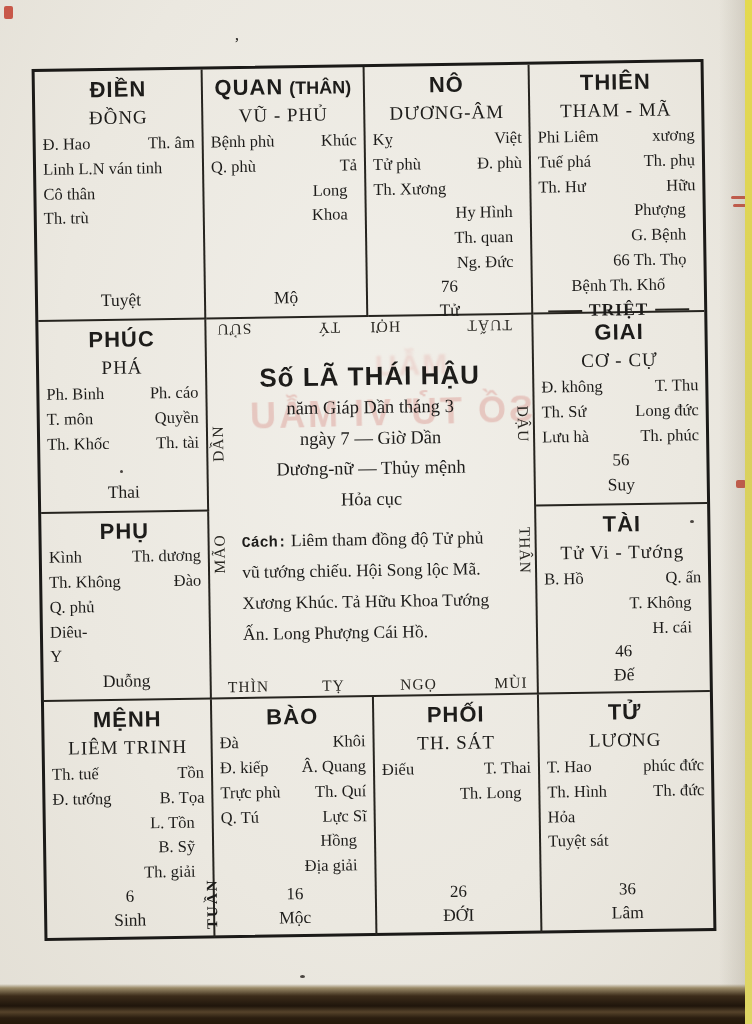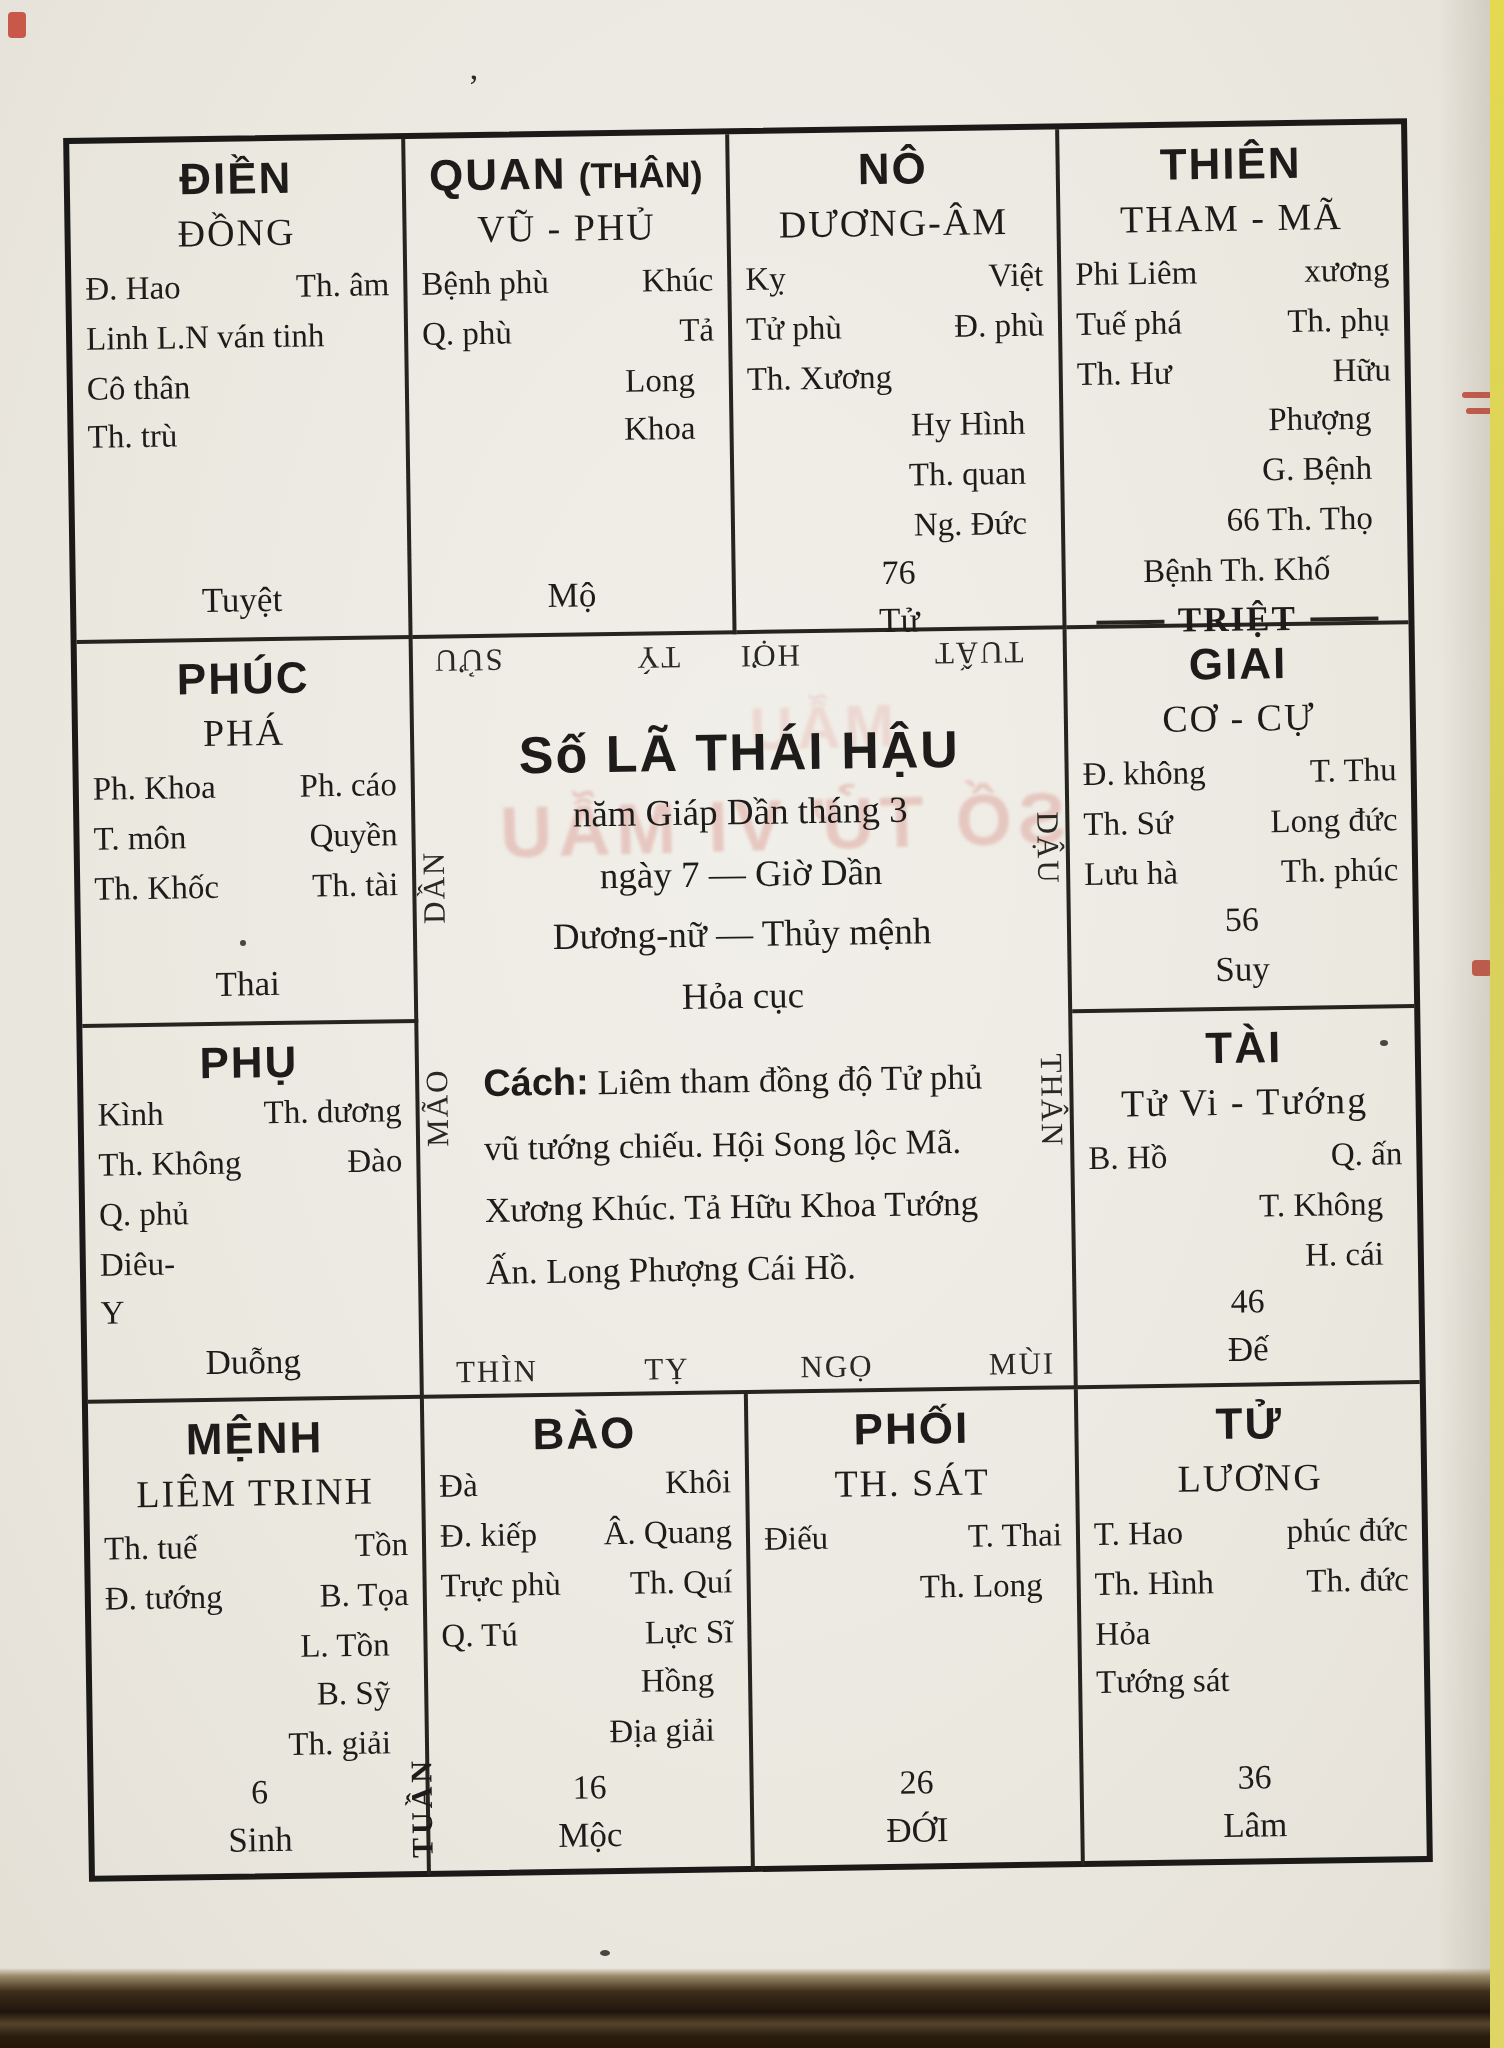--- a/index.html
+++ b/index.html
@@ -60,21 +60,21 @@
   .p-stage.dashes{display:flex;align-items:center;justify-content:center;gap:7px;font-weight:bold;letter-spacing:1px;}
   .p-stage.dashes .dl{display:inline-block;width:34px;border-top:2px solid #26241f;height:0;}
   
   .center{grid-column:2/4;grid-row:2/4;position:relative;box-sizing:border-box;
     border-right:2px solid #26241f;border-bottom:2px solid #26241f;
     display:flex;flex-direction:column;align-items:center;padding:30px 26px 24px 26px;}
   .c-title{font-family:"Liberation Sans",sans-serif;font-weight:bold;font-size:26px;
     letter-spacing:1px;margin-top:14px;}
   .c-line{font-size:18.5px;line-height:1.65;text-align:center;}
   .c-cach{font-size:17.5px;line-height:1.75;margin-top:10px;text-align:left;width:100%;padding:0 6px;box-sizing:border-box;}
-  .c-cach b{font-family:Liberation Sans, sans-serif;font-size:19px;}
+  .c-cach b{font-family:Liberation Mono, monospace;font-size:15px;}
   .br{position:absolute;font-size:15.5px;letter-spacing:1px;color:#2a2823;white-space:nowrap;}
   .br.t{top:1px;transform:rotate(180deg);}
   .br.b{bottom:1px;}
   .br.l{left:1px;writing-mode:vertical-rl;transform:rotate(180deg);}
   .br.r{right:1px;writing-mode:vertical-rl;}
   .tuan{position:absolute;left:157px;bottom:6px;writing-mode:vertical-rl;
     transform:rotate(180deg);font-weight:bold;font-size:15px;letter-spacing:2px;z-index:3;}
 </style>
 </head>
 <body>
@@ -212,21 +212,21 @@
           <i class="dl"></i>
         </div>
     </div>
   </div>
 
   <div class="cell" style="grid-column:1;grid-row:2;">
     <div class="p-title"><span>PHÚC</span><span class="suffix"></span></div>
     <div class="p-star">PHÁ</div>
     <div class="p-lines">
         <div class="p-line split">
-          <span>Ph. Khoa</span>
+          <span>Ph. Binh</span>
           <span>Ph. cáo</span>
         </div>
         <div class="p-line split">
           <span>T. môn</span>
           <span>Quyền</span>
         </div>
         <div class="p-line split">
           <span>Th. Khốc</span>
           <span>Th. tài</span>
         </div>
@@ -419,21 +419,21 @@
           <span>phúc đức</span>
         </div>
         <div class="p-line split">
           <span>Th. Hình</span>
           <span>Th. đức</span>
         </div>
         <div class="p-line">
           <span>Hỏa</span>
         </div>
         <div class="p-line">
-          <span>Tướng sát</span>
+          <span>Tuyệt sát</span>
         </div>
       </div>
     <div class="p-foot">
       <div class="p-age">36</div>
       <div class="p-stage">Lâm</div>
     </div>
   </div>
 
   <div class="tuan">TUẦN</div>
 </div>

